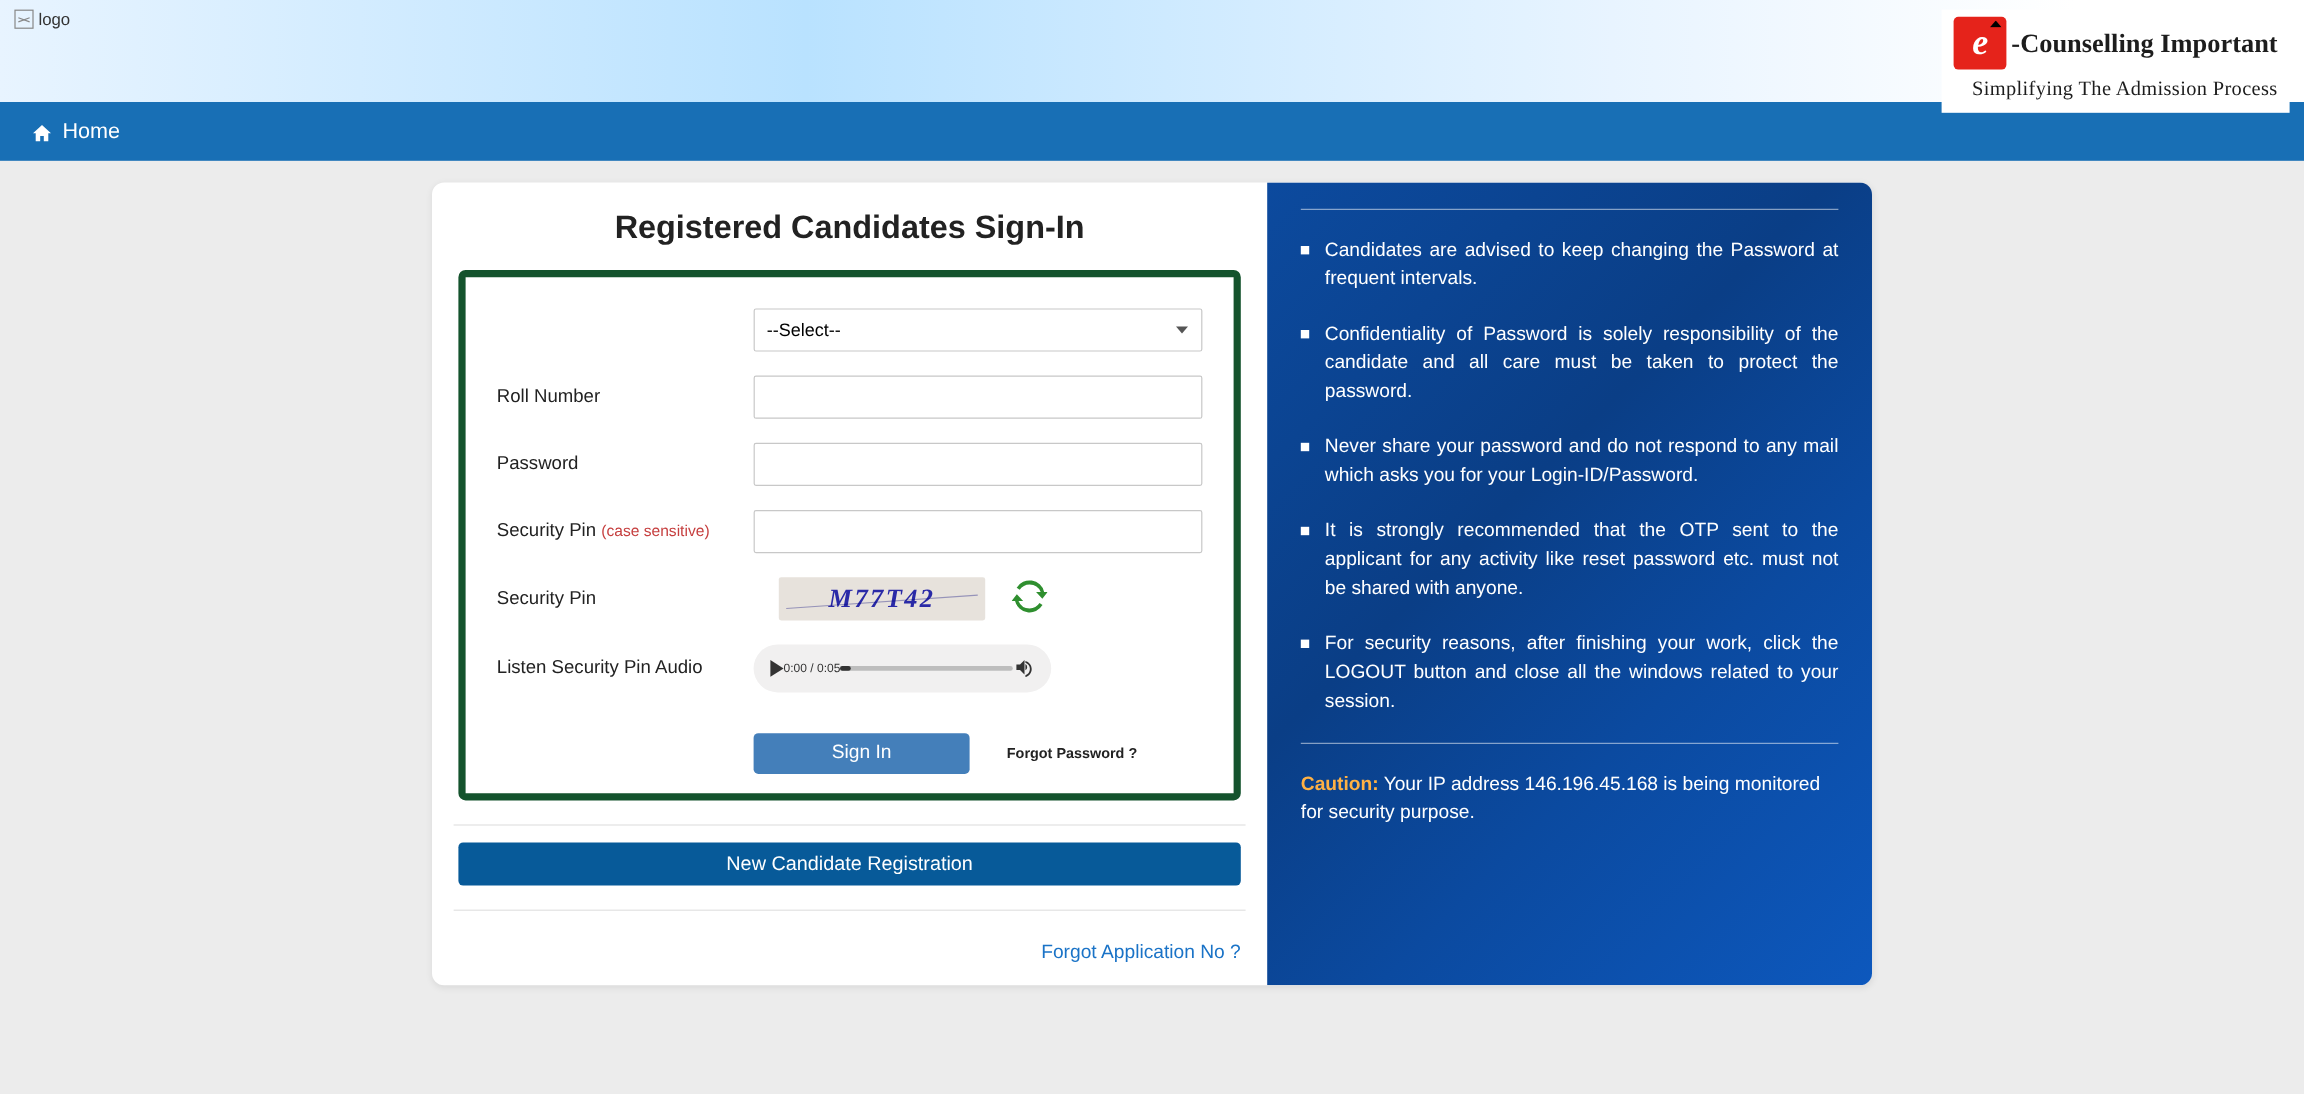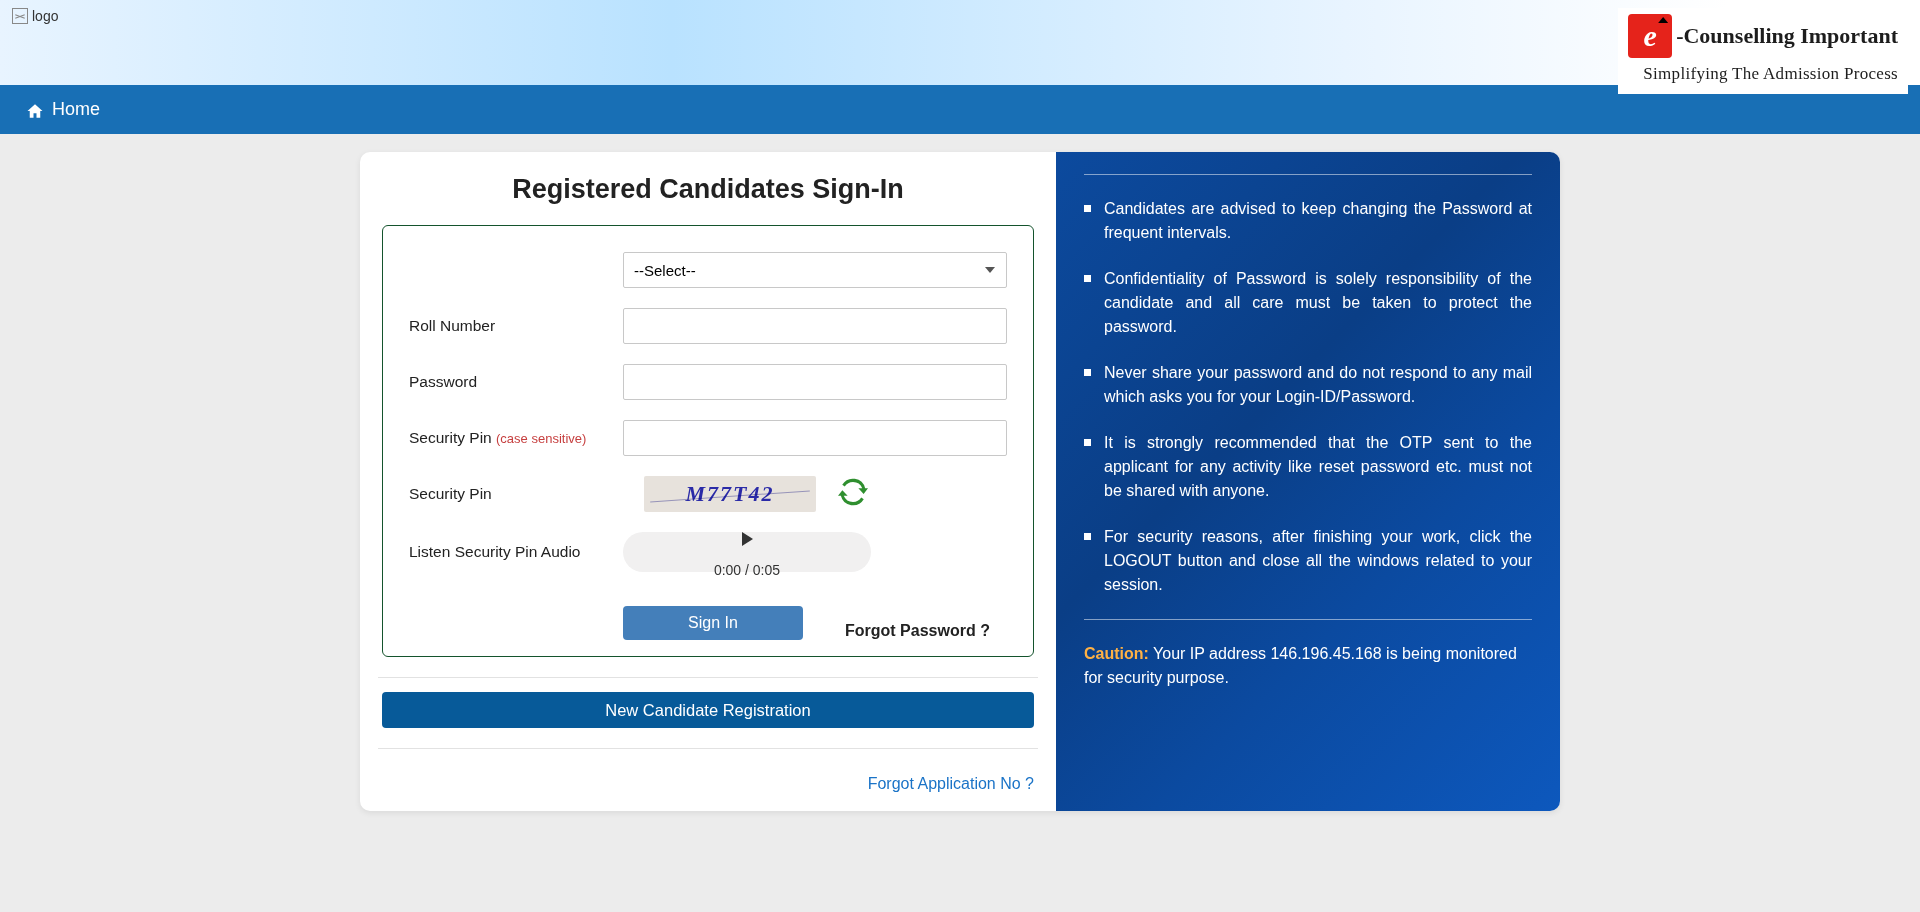--- a/index.html
+++ b/index.html
@@ -113,21 +113,21 @@
 
   .left-title {
     text-align: center;
     font-size: 27px;
     font-weight: 700;
     color: #222;
     margin-bottom: 20px;
   }
 
   .form-box {
-    border: 1px solid #14532d;
+    border: 6px solid #14532d;
     border-radius: 6px;
     padding: 26px 26px 10px 26px;
   }
   .field-row {
     display: grid;
     grid-template-columns: 200px 1fr;
     align-items: center;
     column-gap: 14px;
     margin-bottom: 20px;
   }
@@ -179,24 +179,23 @@
     transform: rotate(-4deg);
   }
   .refresh-icon svg { width: 30px; height: 30px; cursor: pointer; }
 
   .audio-widget {
     width: 248px; height: 40px;
     background: #f1f0f0;
     border-radius: 20px;
     display: flex; align-items: center;
     padding: 0 14px;
-    gap: 16px;
-    font-size: 14px;
+    gap: 0;
+    font-size: 10px;
     color: #333;
-    flex-direction: column;
   }
   .play-tri {
     width: 0; height: 0;
     border-top: 7px solid transparent;
     border-bottom: 7px solid transparent;
     border-left: 11px solid #333;
     cursor: pointer;
   }
   .audio-track {
     flex: 1; height: 4px; background: #bdbdbd; border-radius: 2px; position: relative;
@@ -205,27 +204,27 @@
   .vol-icon svg { width: 18px; height: 18px; fill:#333; }
 
   .action-row {
     display: grid;
     grid-template-columns: 200px 1fr;
     column-gap: 14px;
     align-items: center;
     margin-top: 34px;
     margin-bottom: 6px;
   }
-  .action-inner { display: flex; align-items: flex-end; gap: 42px; }
+  .action-inner { display: flex; align-items: center; gap: 31px; }
   .btn {
     border: none; cursor: pointer; border-radius: 4px;
     font-size: 16px; color: #fff;
   }
   .btn-signin { background: #447fba; width: 180px; height: 34px; }
-  .forgot-link { font-weight: 700; color: #222; font-size: 16px; cursor: pointer; }
+  .forgot-link { font-weight: 700; color: #222; font-size: 12px; cursor: pointer; }
 
   .divider { border-top: 1px solid #e2e2e2; margin: 20px -4px 14px -4px; }
 
   .btn-register {
     display: block; width: 100%;
     background: #075a99; height: 36px;
     font-size: 16.5px;
   }
 
   .forgot-appno {

